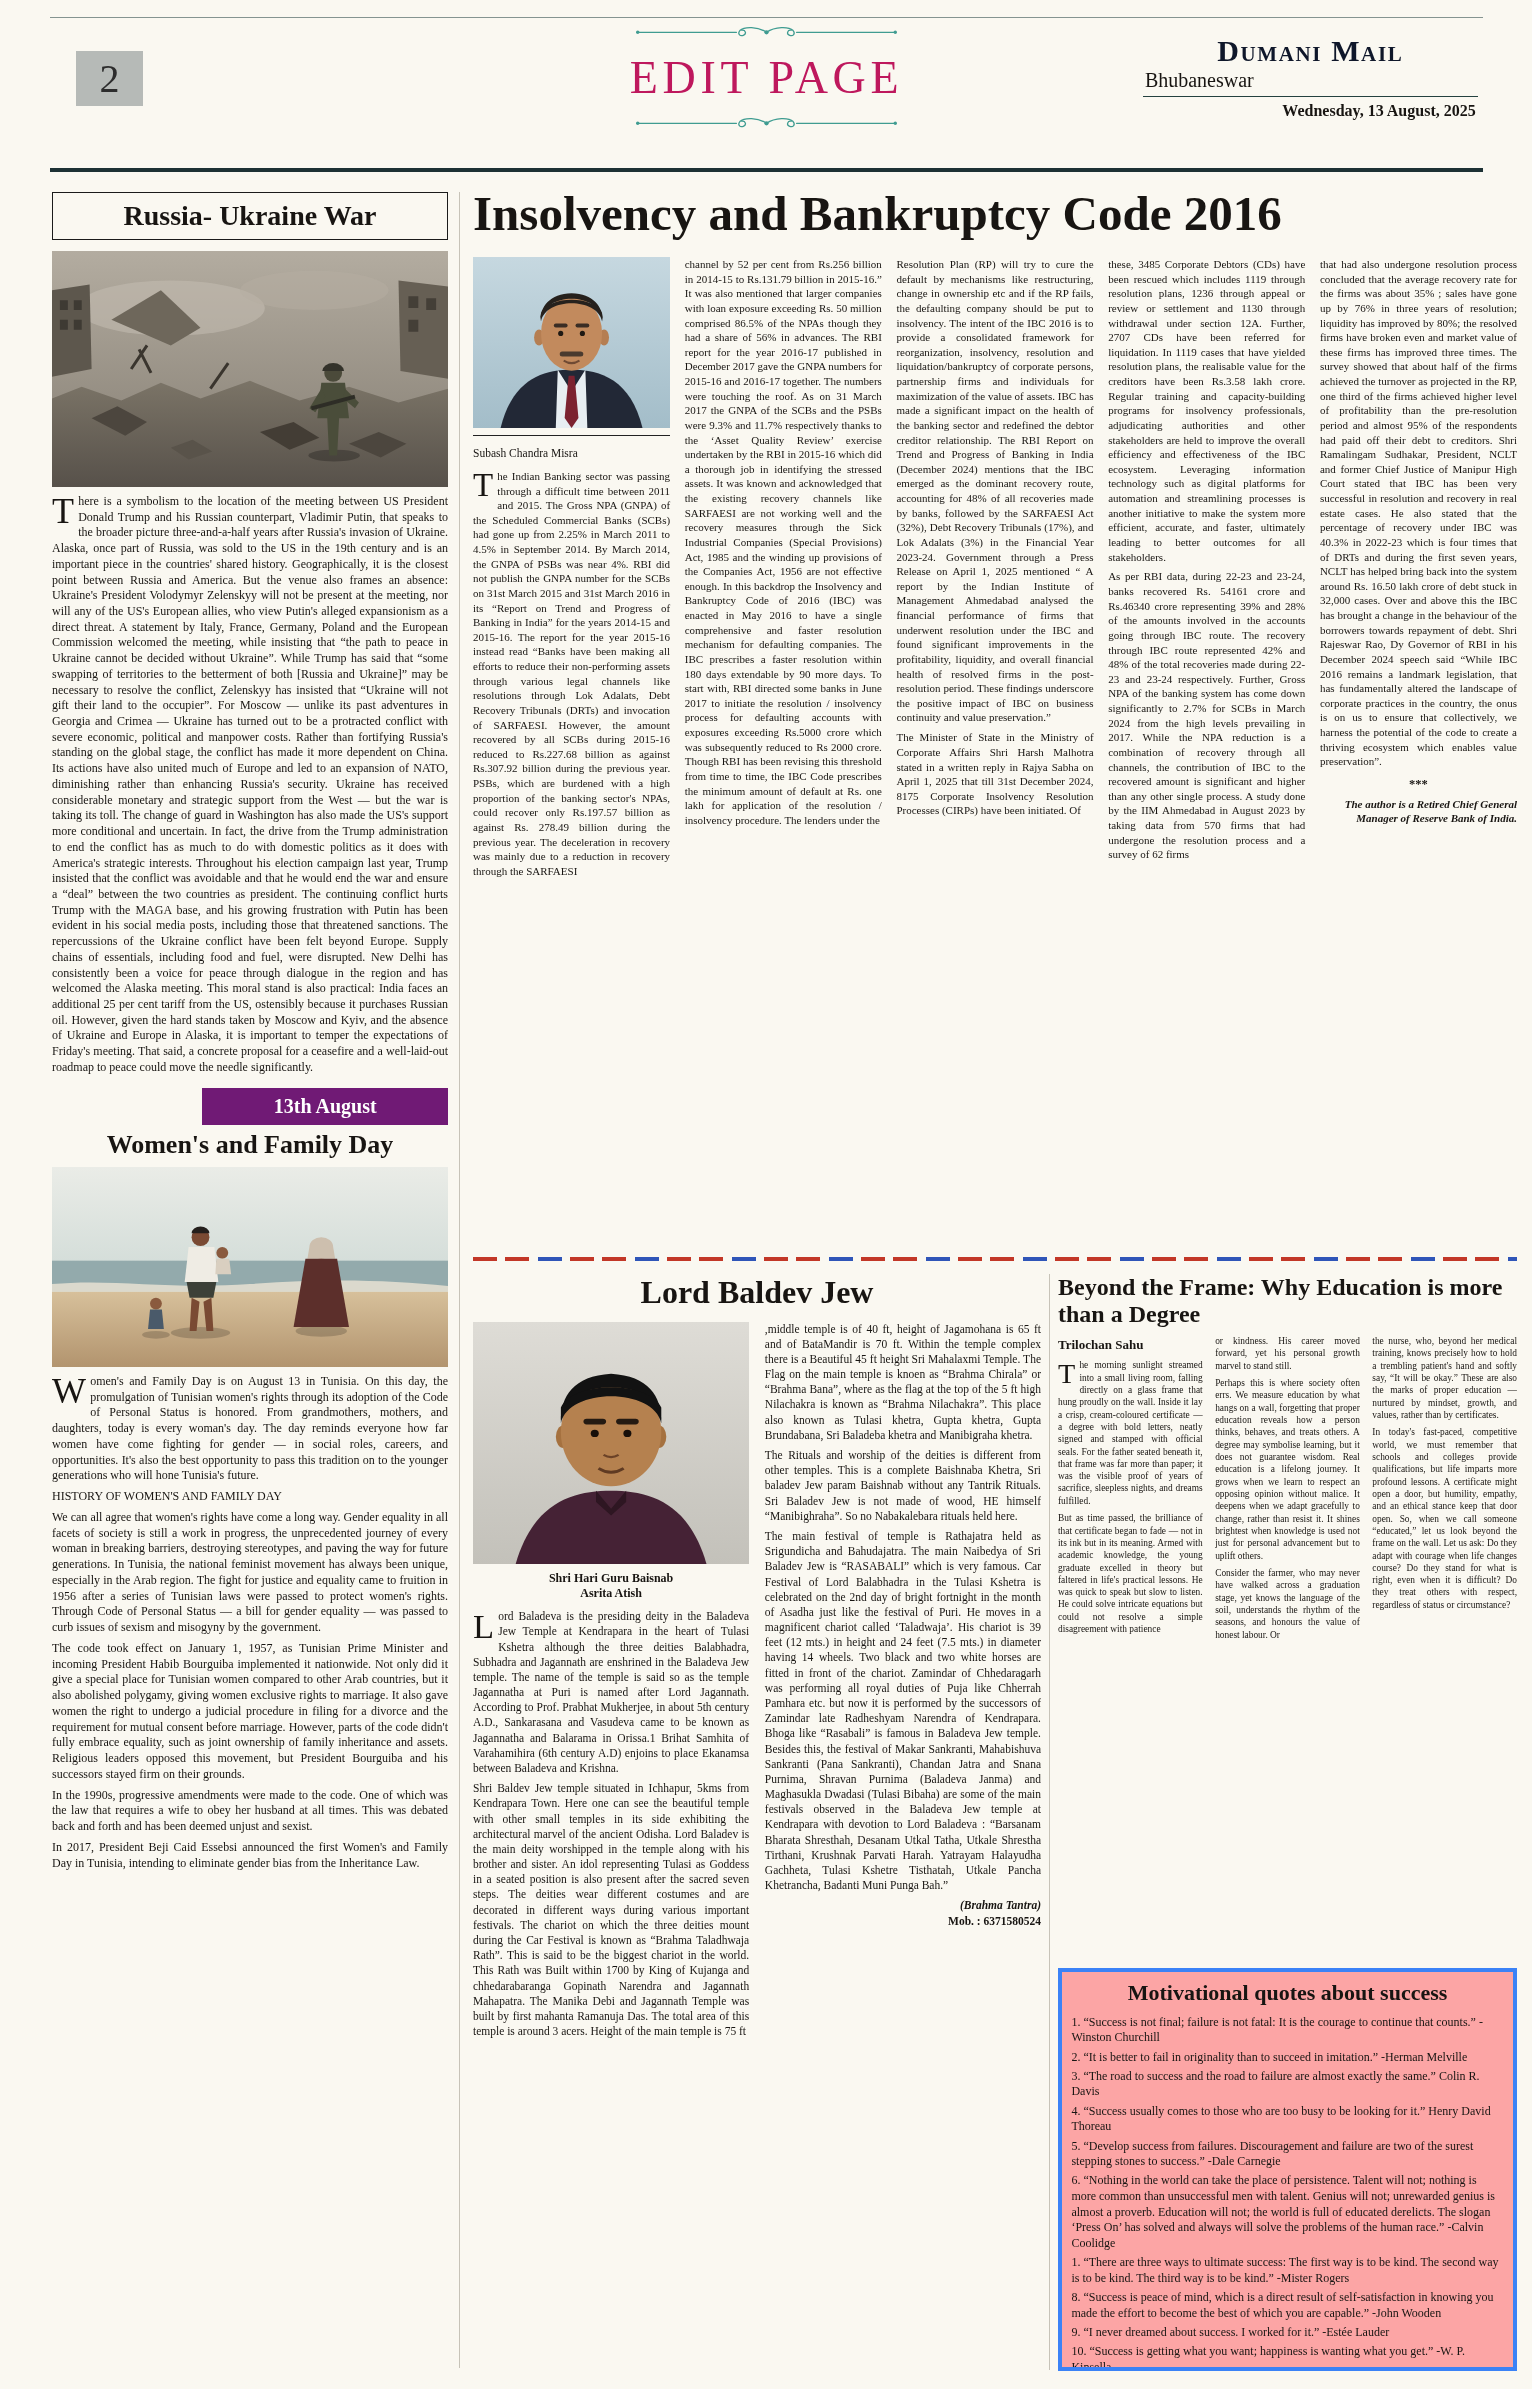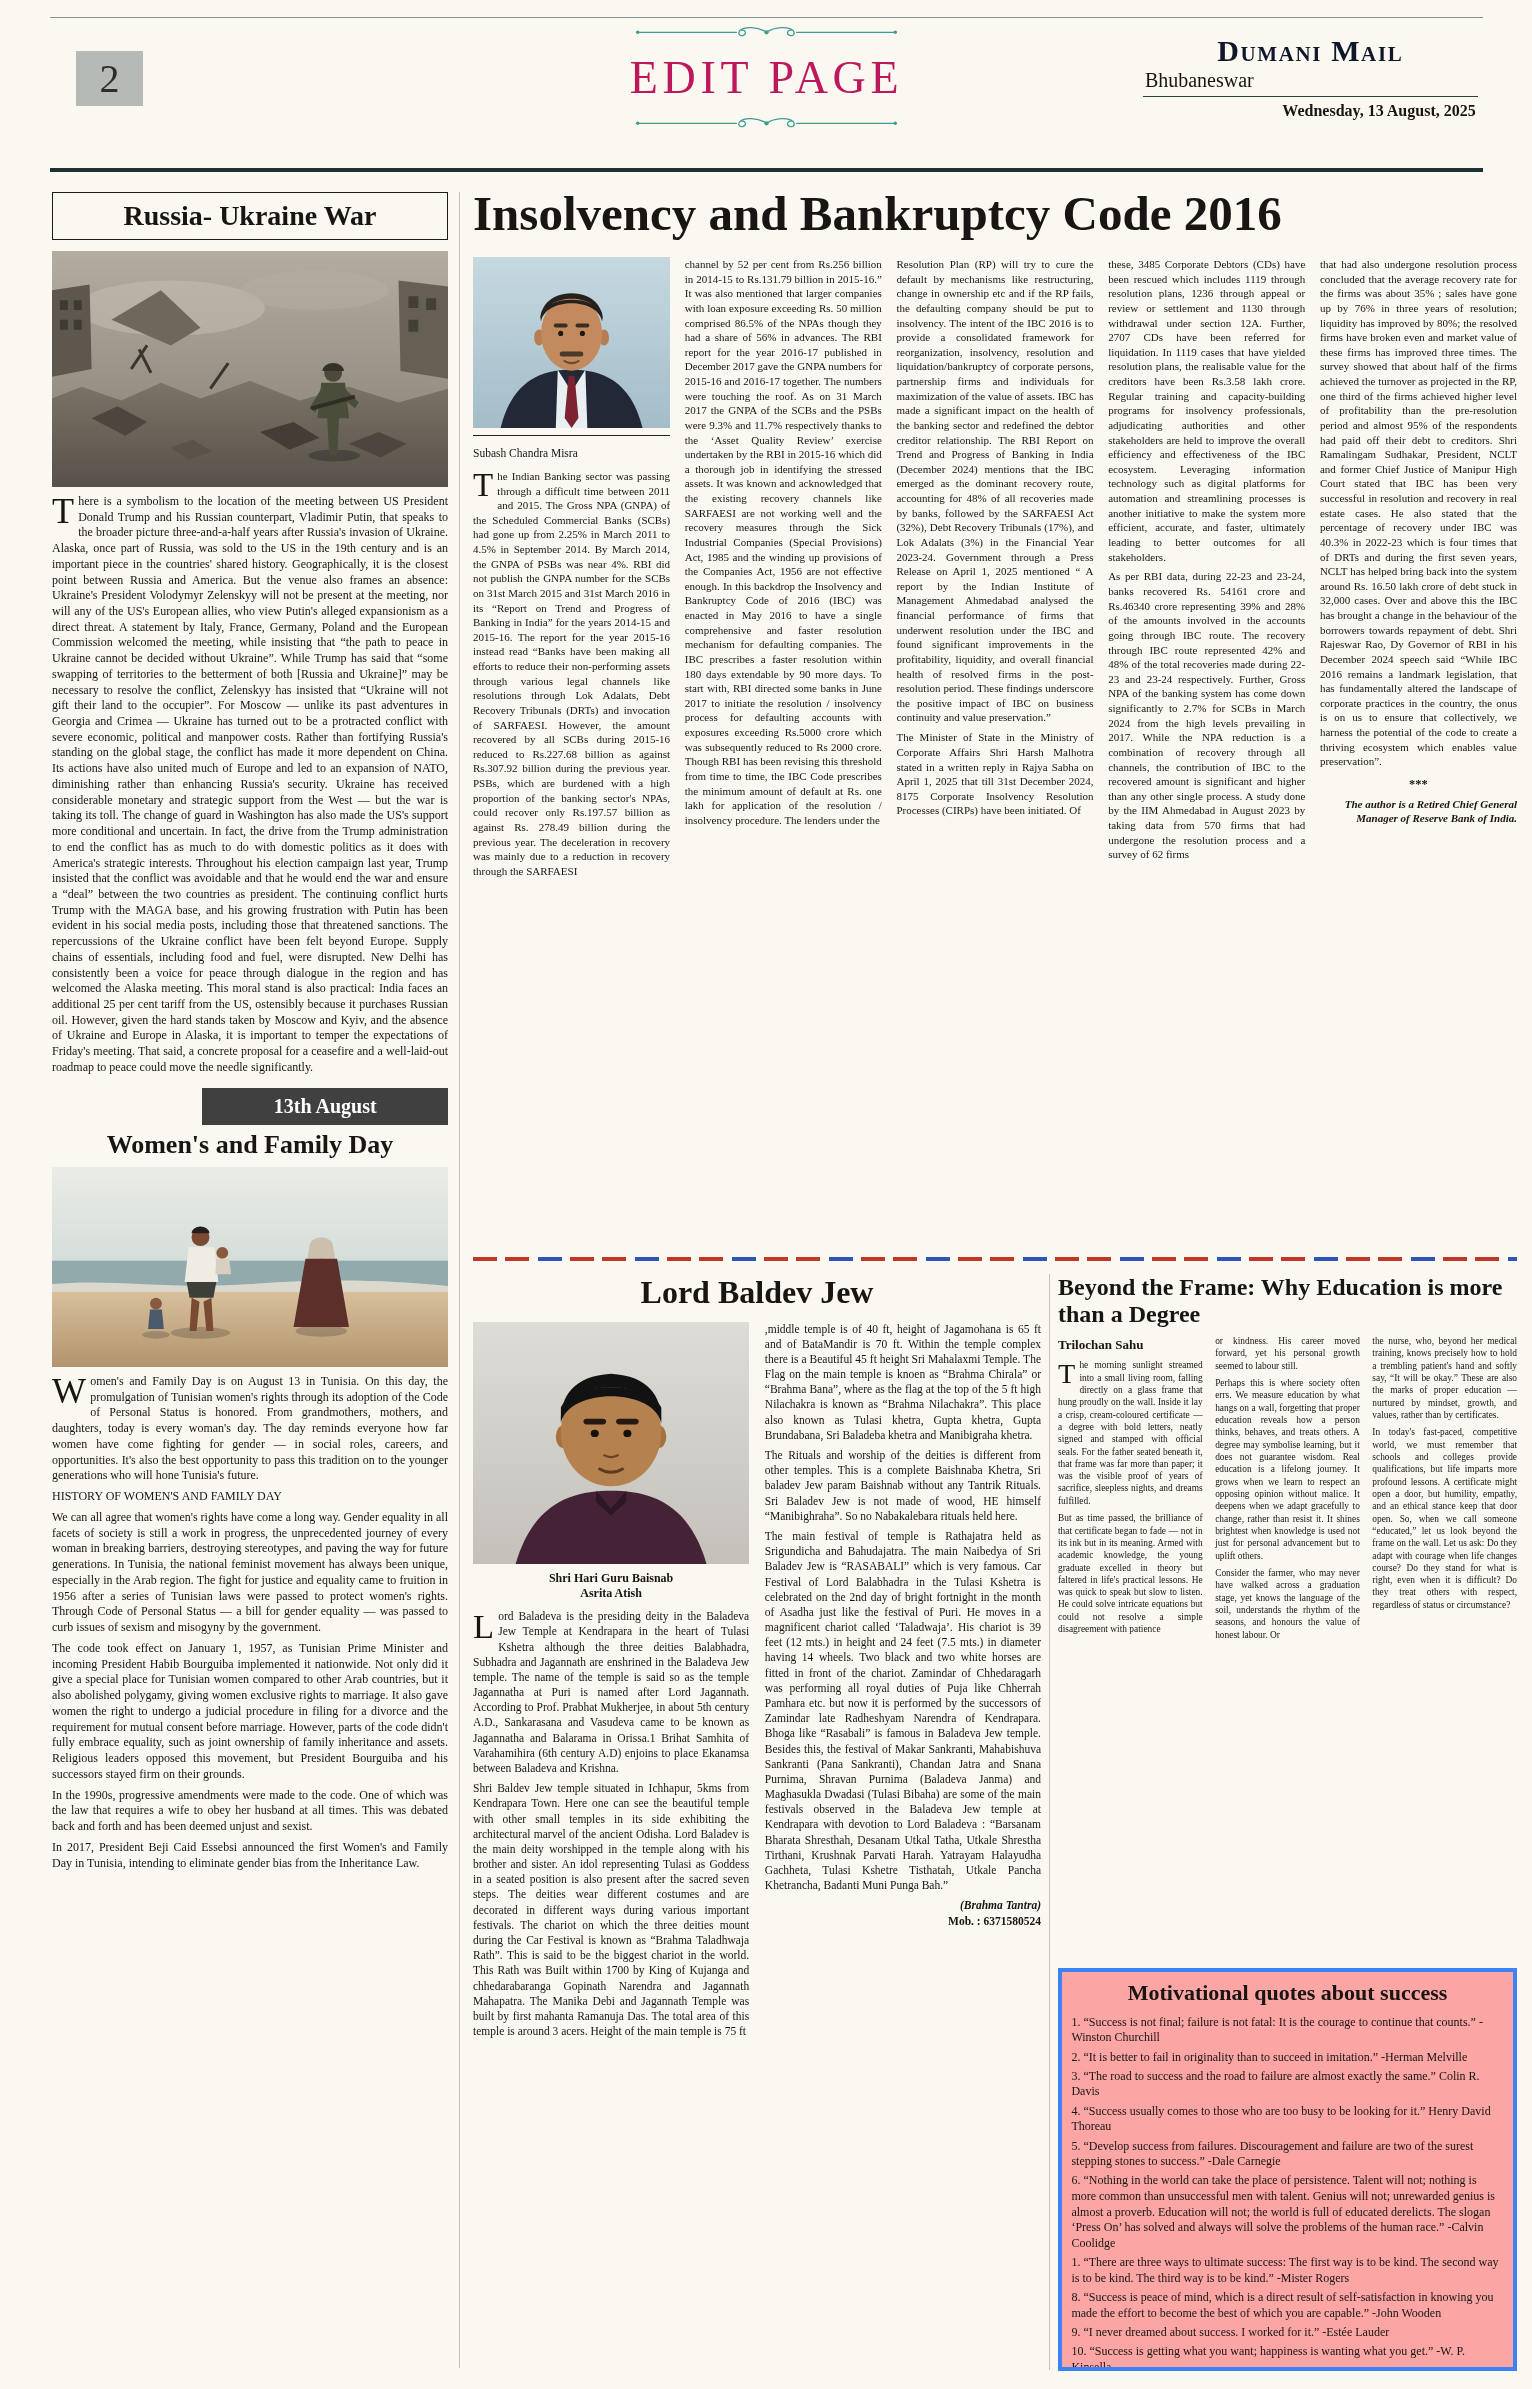--- a/index.html
+++ b/index.html
@@ -26,21 +26,21 @@
 
   
   .rail { position:absolute; left:52px; top:192px; width:396px; height:2176px; overflow:hidden;
           font-size:12px; line-height:1.31; }
   .rail-headline-box { border:1.6px solid #1b1b1b; padding:8.4px 4.2px; text-align:center;
                        font-size:28px; font-weight:bold; line-height:1.05; margin-bottom:10.5px; }
   figure { margin:0 0 7.3px; }
   .war-svg { width:100%; height:236px; display:block; }
   .beach-svg { width:100%; height:200px; display:block; }
   .dropcap p:first-of-type::first-letter { float:left; font-size:3.0em; line-height:.82; padding:3.1px 4.2px 0 0; }
-  .date-banner { background:#404040; color:#ffffff; font-weight:bold; font-size:20px; text-align:center;
+  .date-banner { background:#701a75; color:#ffffff; font-weight:bold; font-size:20px; text-align:center;
                  padding:5.2px 0; width:62%; margin:12.5px 0 6.3px auto; }
   .rail-headline2 { font-size:26px; font-weight:bold; text-align:center; margin:2.1px 0 8.4px; line-height:1.05; }
 
   .vrule { position:absolute; width:1px; background:#c7c3b8; }
   .vr1 { left:459px; top:192px; height:2176px; }
   .vr2 { left:1049px; top:1274px; height:1096px; }
 
   
   .insolvency { position:absolute; left:473px; top:187px; width:1044px; height:1062px; overflow:hidden; }
   .ins-headline { font-size:49px; font-weight:bold; text-align:left; line-height:1.02; margin:2.1px 0 18px; }
@@ -349,21 +349,21 @@
       <div class="col">
         <div class="byline">Trilochan Sahu</div>
         <div class="dropcap">
 
         <p>The morning sunlight streamed into a small living room, falling directly on a glass frame that hung proudly on the wall. Inside it lay a crisp, cream-coloured certificate — a degree with bold letters, neatly signed and stamped with official seals. For the father seated beneath it, that frame was far more than paper; it was the visible proof of years of sacrifice, sleepless nights, and dreams fulfilled.</p>
             <p>But as time passed, the brilliance of that certificate began to fade — not in its ink but in its meaning. Armed with academic knowledge, the young graduate excelled in theory but faltered in life's practical lessons. He was quick to speak but slow to listen. He could solve intricate equations but could not resolve a simple disagreement with patience</p>
           </div>
       </div>
       <div class="col">
 
-      <p>or kindness. His career moved forward, yet his personal growth seemed to labour still.</p>
+      <p>or kindness. His career moved forward, yet his personal growth marvel to stand still.</p>
           <p>Perhaps this is where society often errs. We measure education by what hangs on a wall, forgetting that proper education reveals how a person thinks, behaves, and treats others. A degree may symbolise learning, but it does not guarantee wisdom. Real education is a lifelong journey. It grows when we learn to respect an opposing opinion without malice. It deepens when we adapt gracefully to change, rather than resist it. It shines brightest when knowledge is used not just for personal advancement but to uplift others.</p>
           <p>Consider the farmer, who may never have walked across a graduation stage, yet knows the language of the soil, understands the rhythm of the seasons, and honours the value of honest labour. Or</p>
         </div>
       <div class="col">
 
       <p>the nurse, who, beyond her medical training, knows precisely how to hold a trembling patient's hand and softly say, “It will be okay.” These are also the marks of proper education — nurtured by mindset, growth, and values, rather than by certificates.</p>
           <p>In today's fast-paced, competitive world, we must remember that schools and colleges provide qualifications, but life imparts more profound lessons. A certificate might open a door, but humility, empathy, and an ethical stance keep that door open. So, when we call someone “educated,” let us look beyond the frame on the wall. Let us ask: Do they adapt with courage when life changes course? Do they stand for what is right, even when it is difficult? Do they treat others with respect, regardless of status or circumstance?</p>
         </div>
     </div>
   </section>

